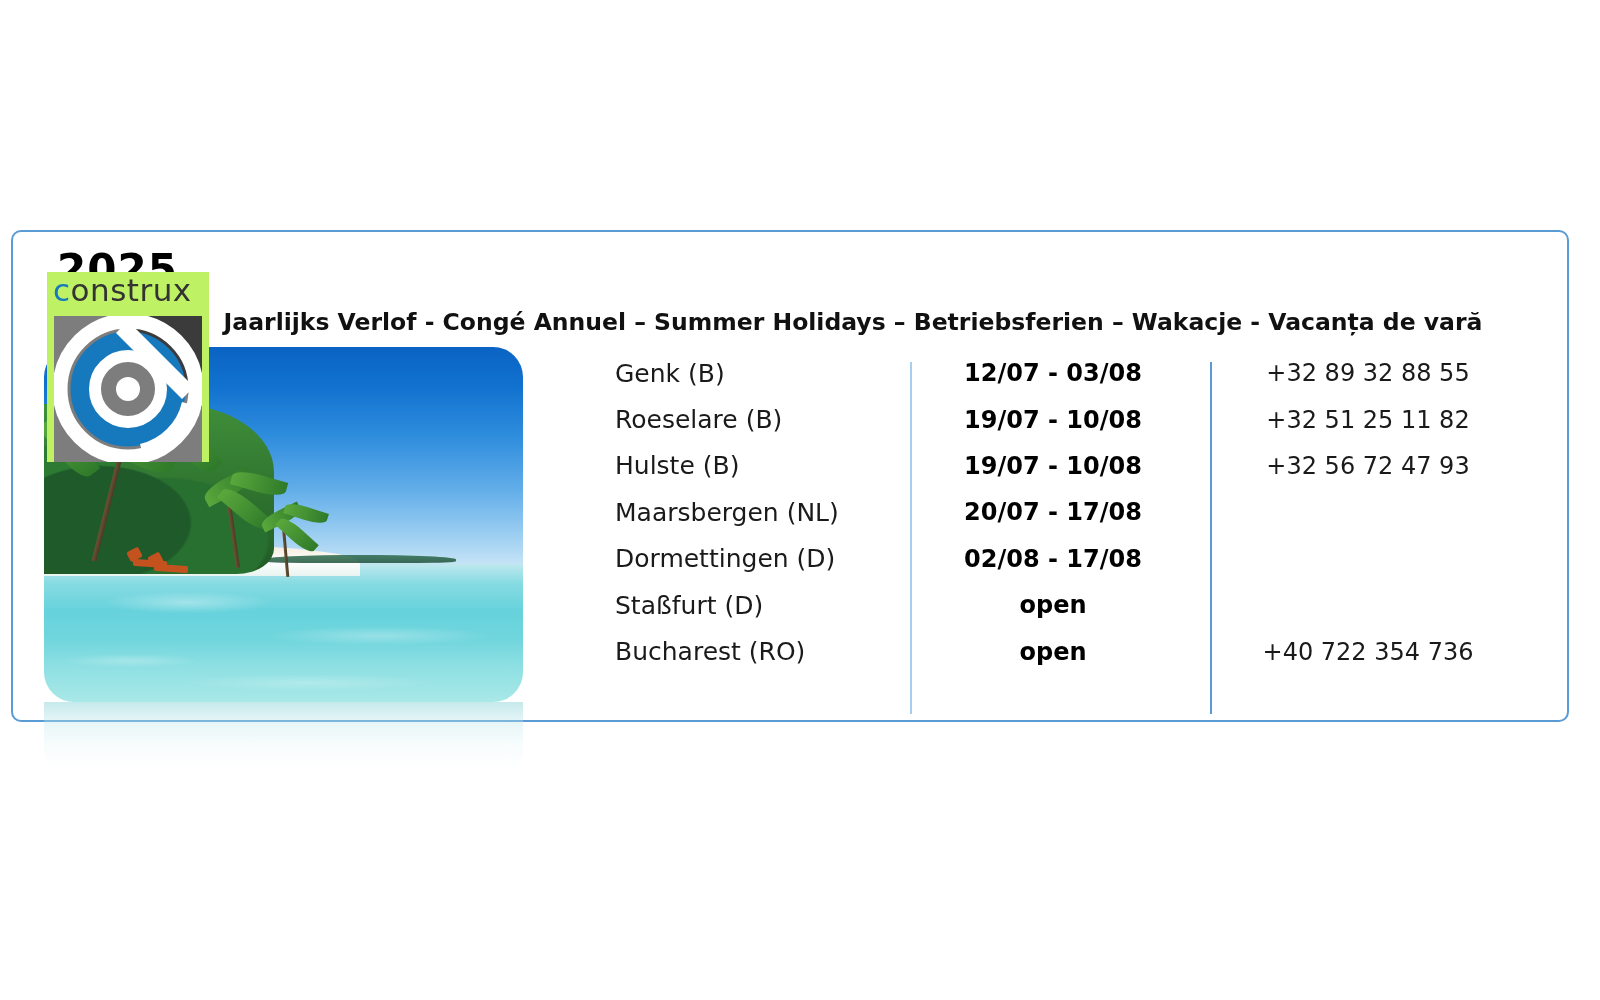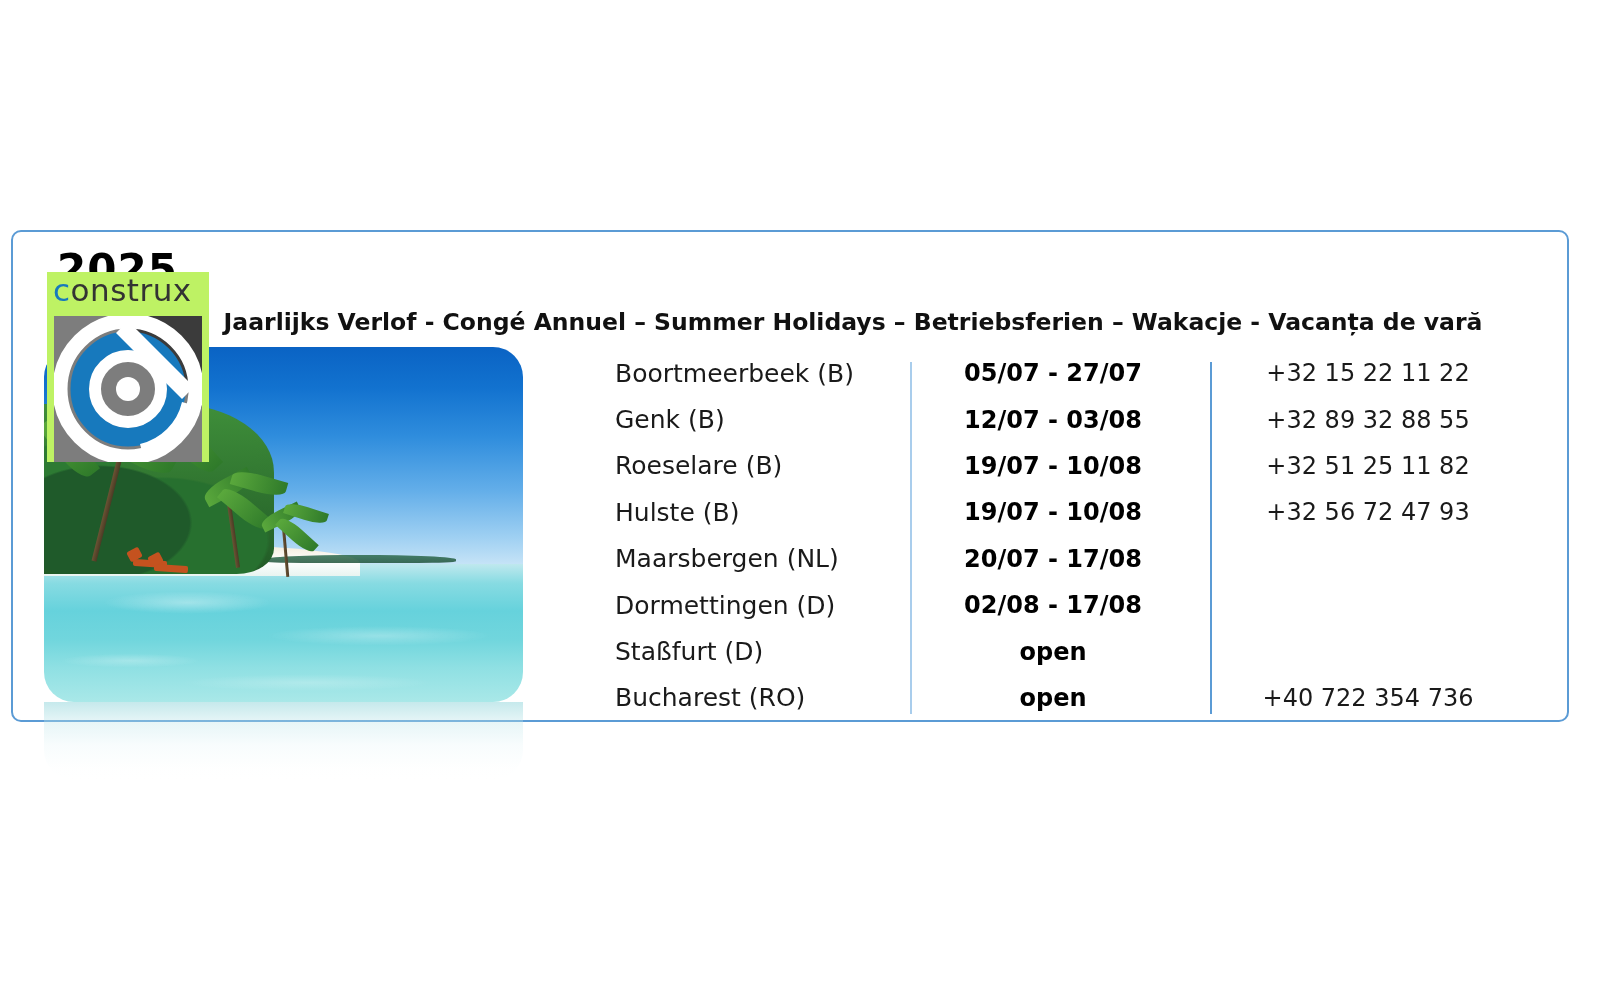--- a/index.html
+++ b/index.html
@@ -314,25 +314,20 @@
         <path d="M74 5 L140 71 L128 83 L62 17 Z" fill="#ffffff"></path>
         <path d="M86 128 A56 56 0 0 0 128 86 L142 90 A70 70 0 0 1 90 142 Z" fill="#ffffff"></path>
       </svg>
     </div>
 
     <div class="vline vline-1"></div>
     <div class="vline vline-2"></div>
 
     <div class="table">
 
-      <div class="row">
-        <div class="cell-city">Boortmeerbeek (B)</div>
-        <div class="cell-dates">05/07 - 27/07</div>
-        <div class="cell-phone">+32 15 22 11 22</div>
-      </div>
 
       <div class="row">
         <div class="cell-city">Genk (B)</div>
         <div class="cell-dates">12/07 - 03/08</div>
         <div class="cell-phone">+32 89 32 88 55</div>
       </div>
 
       <div class="row">
         <div class="cell-city">Roeselare (B)</div>
         <div class="cell-dates">19/07 - 10/08</div>

